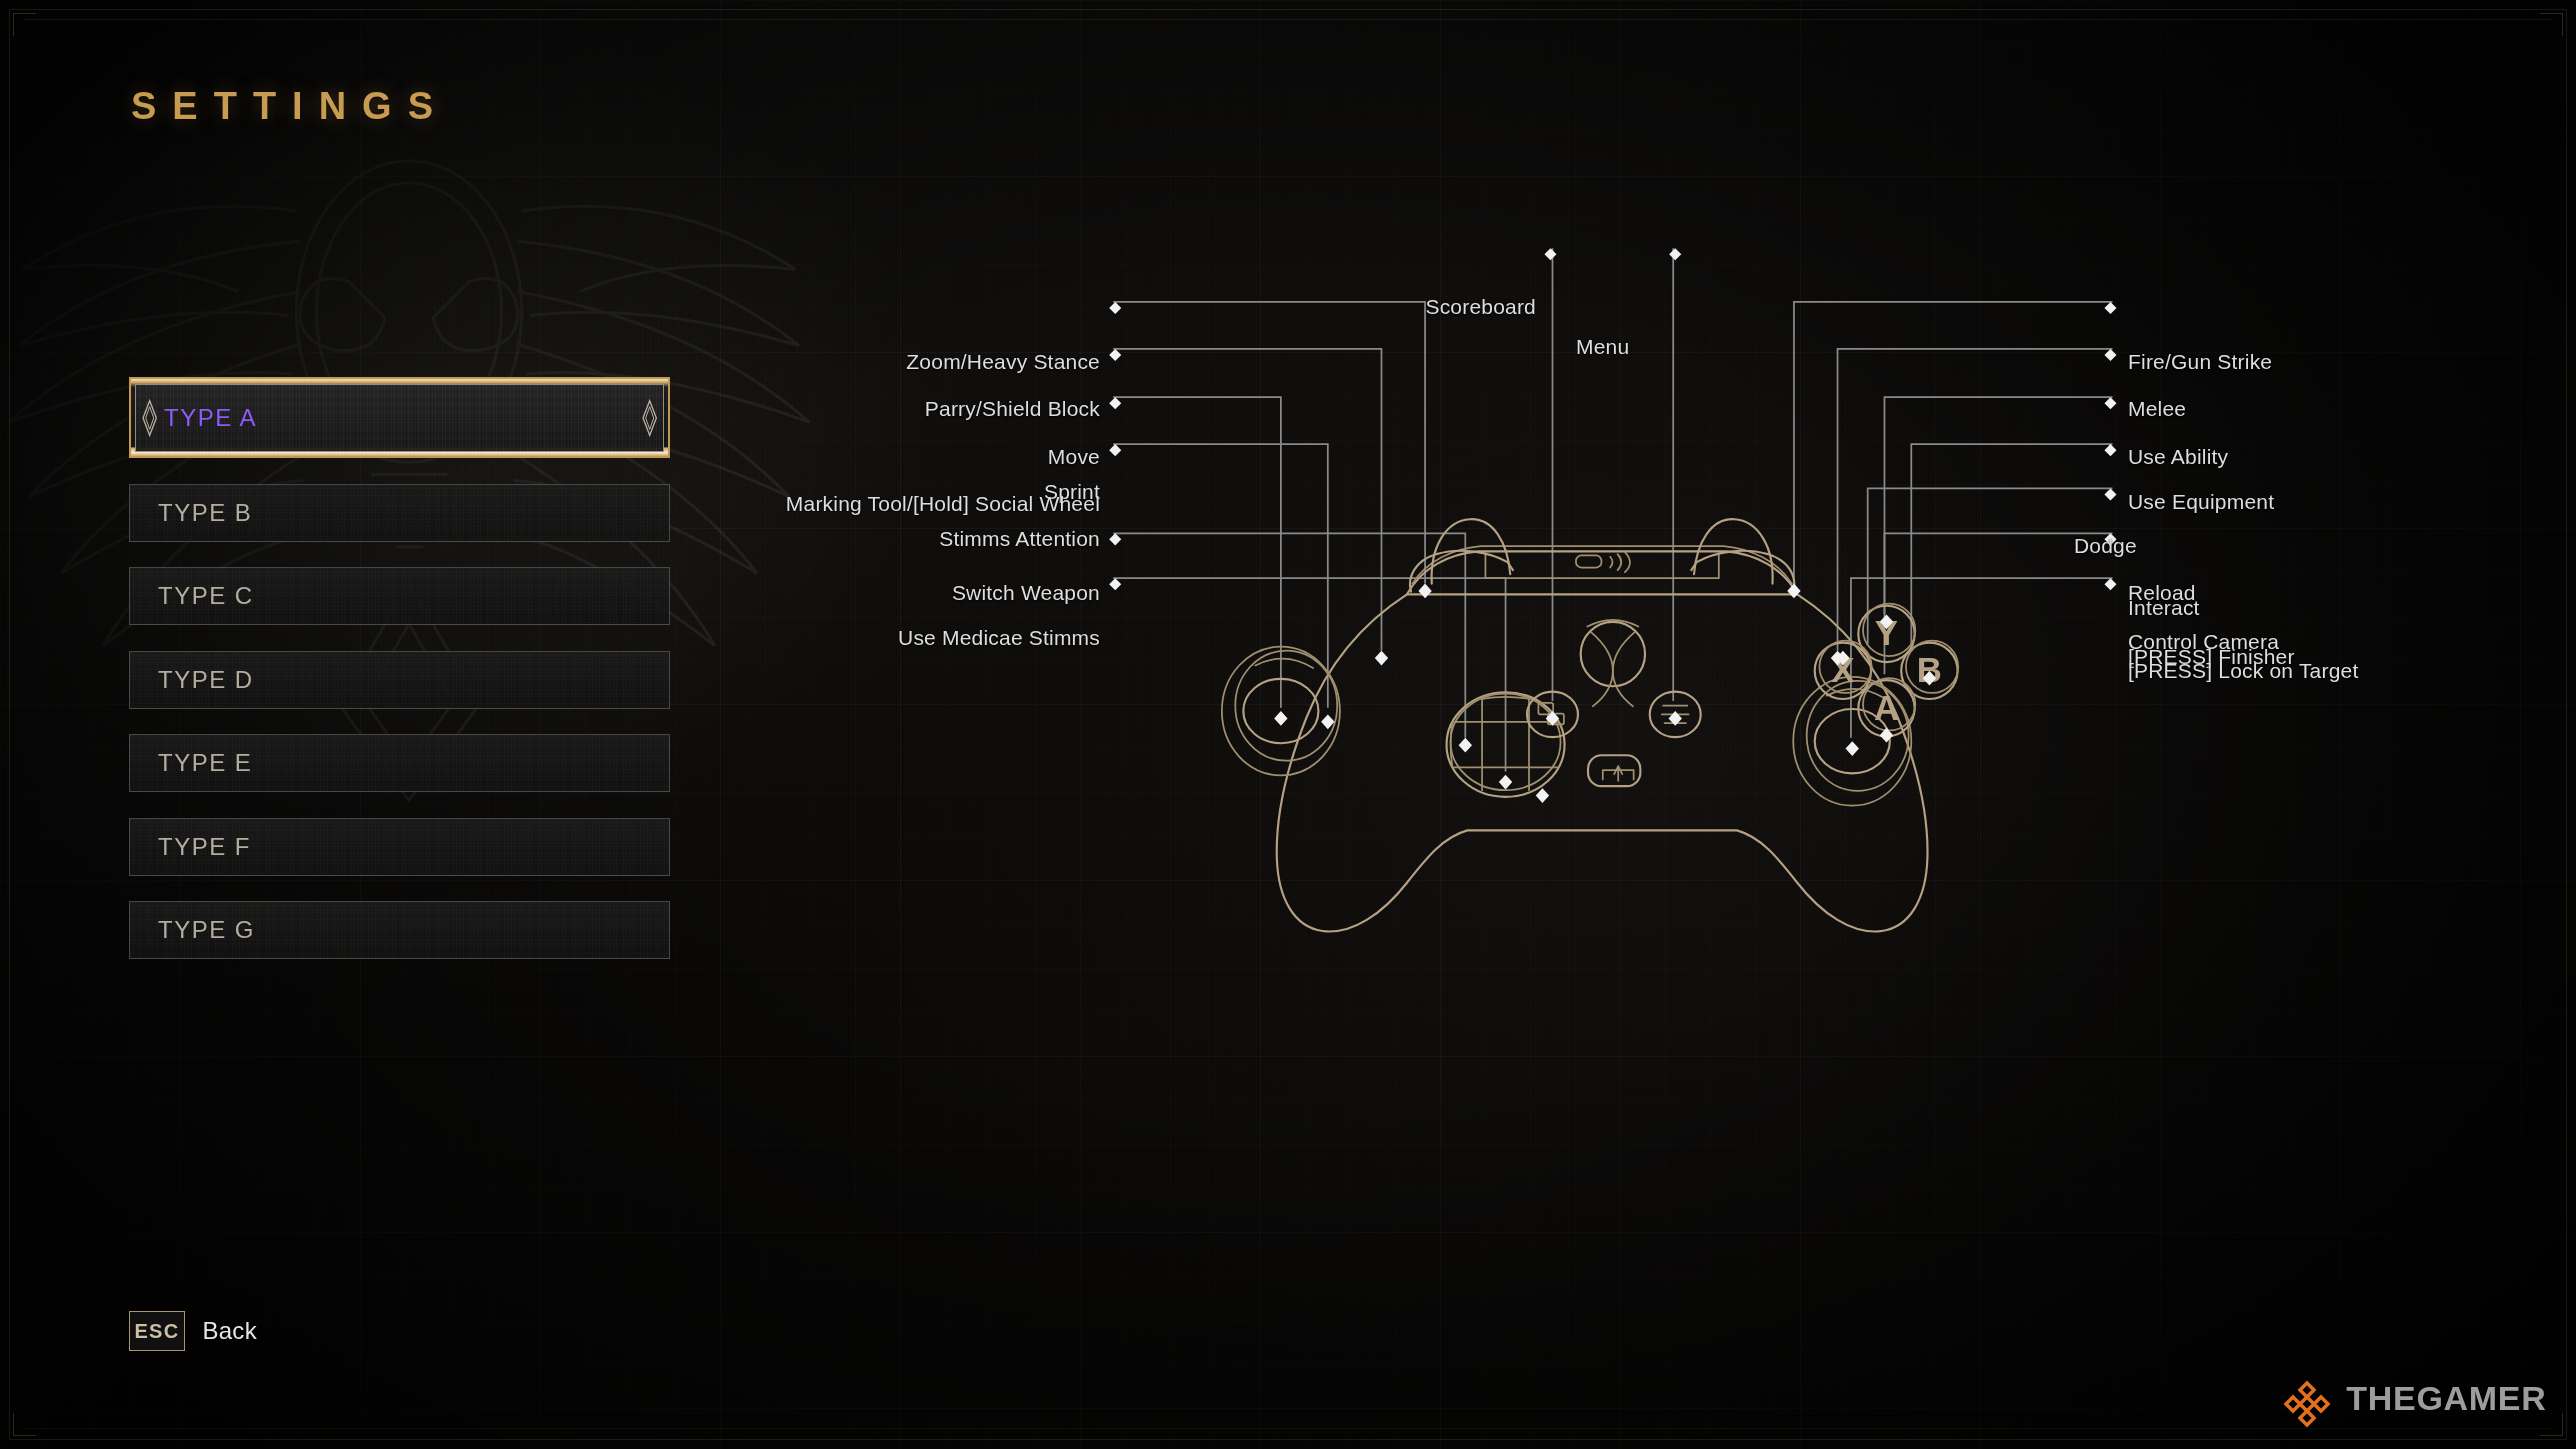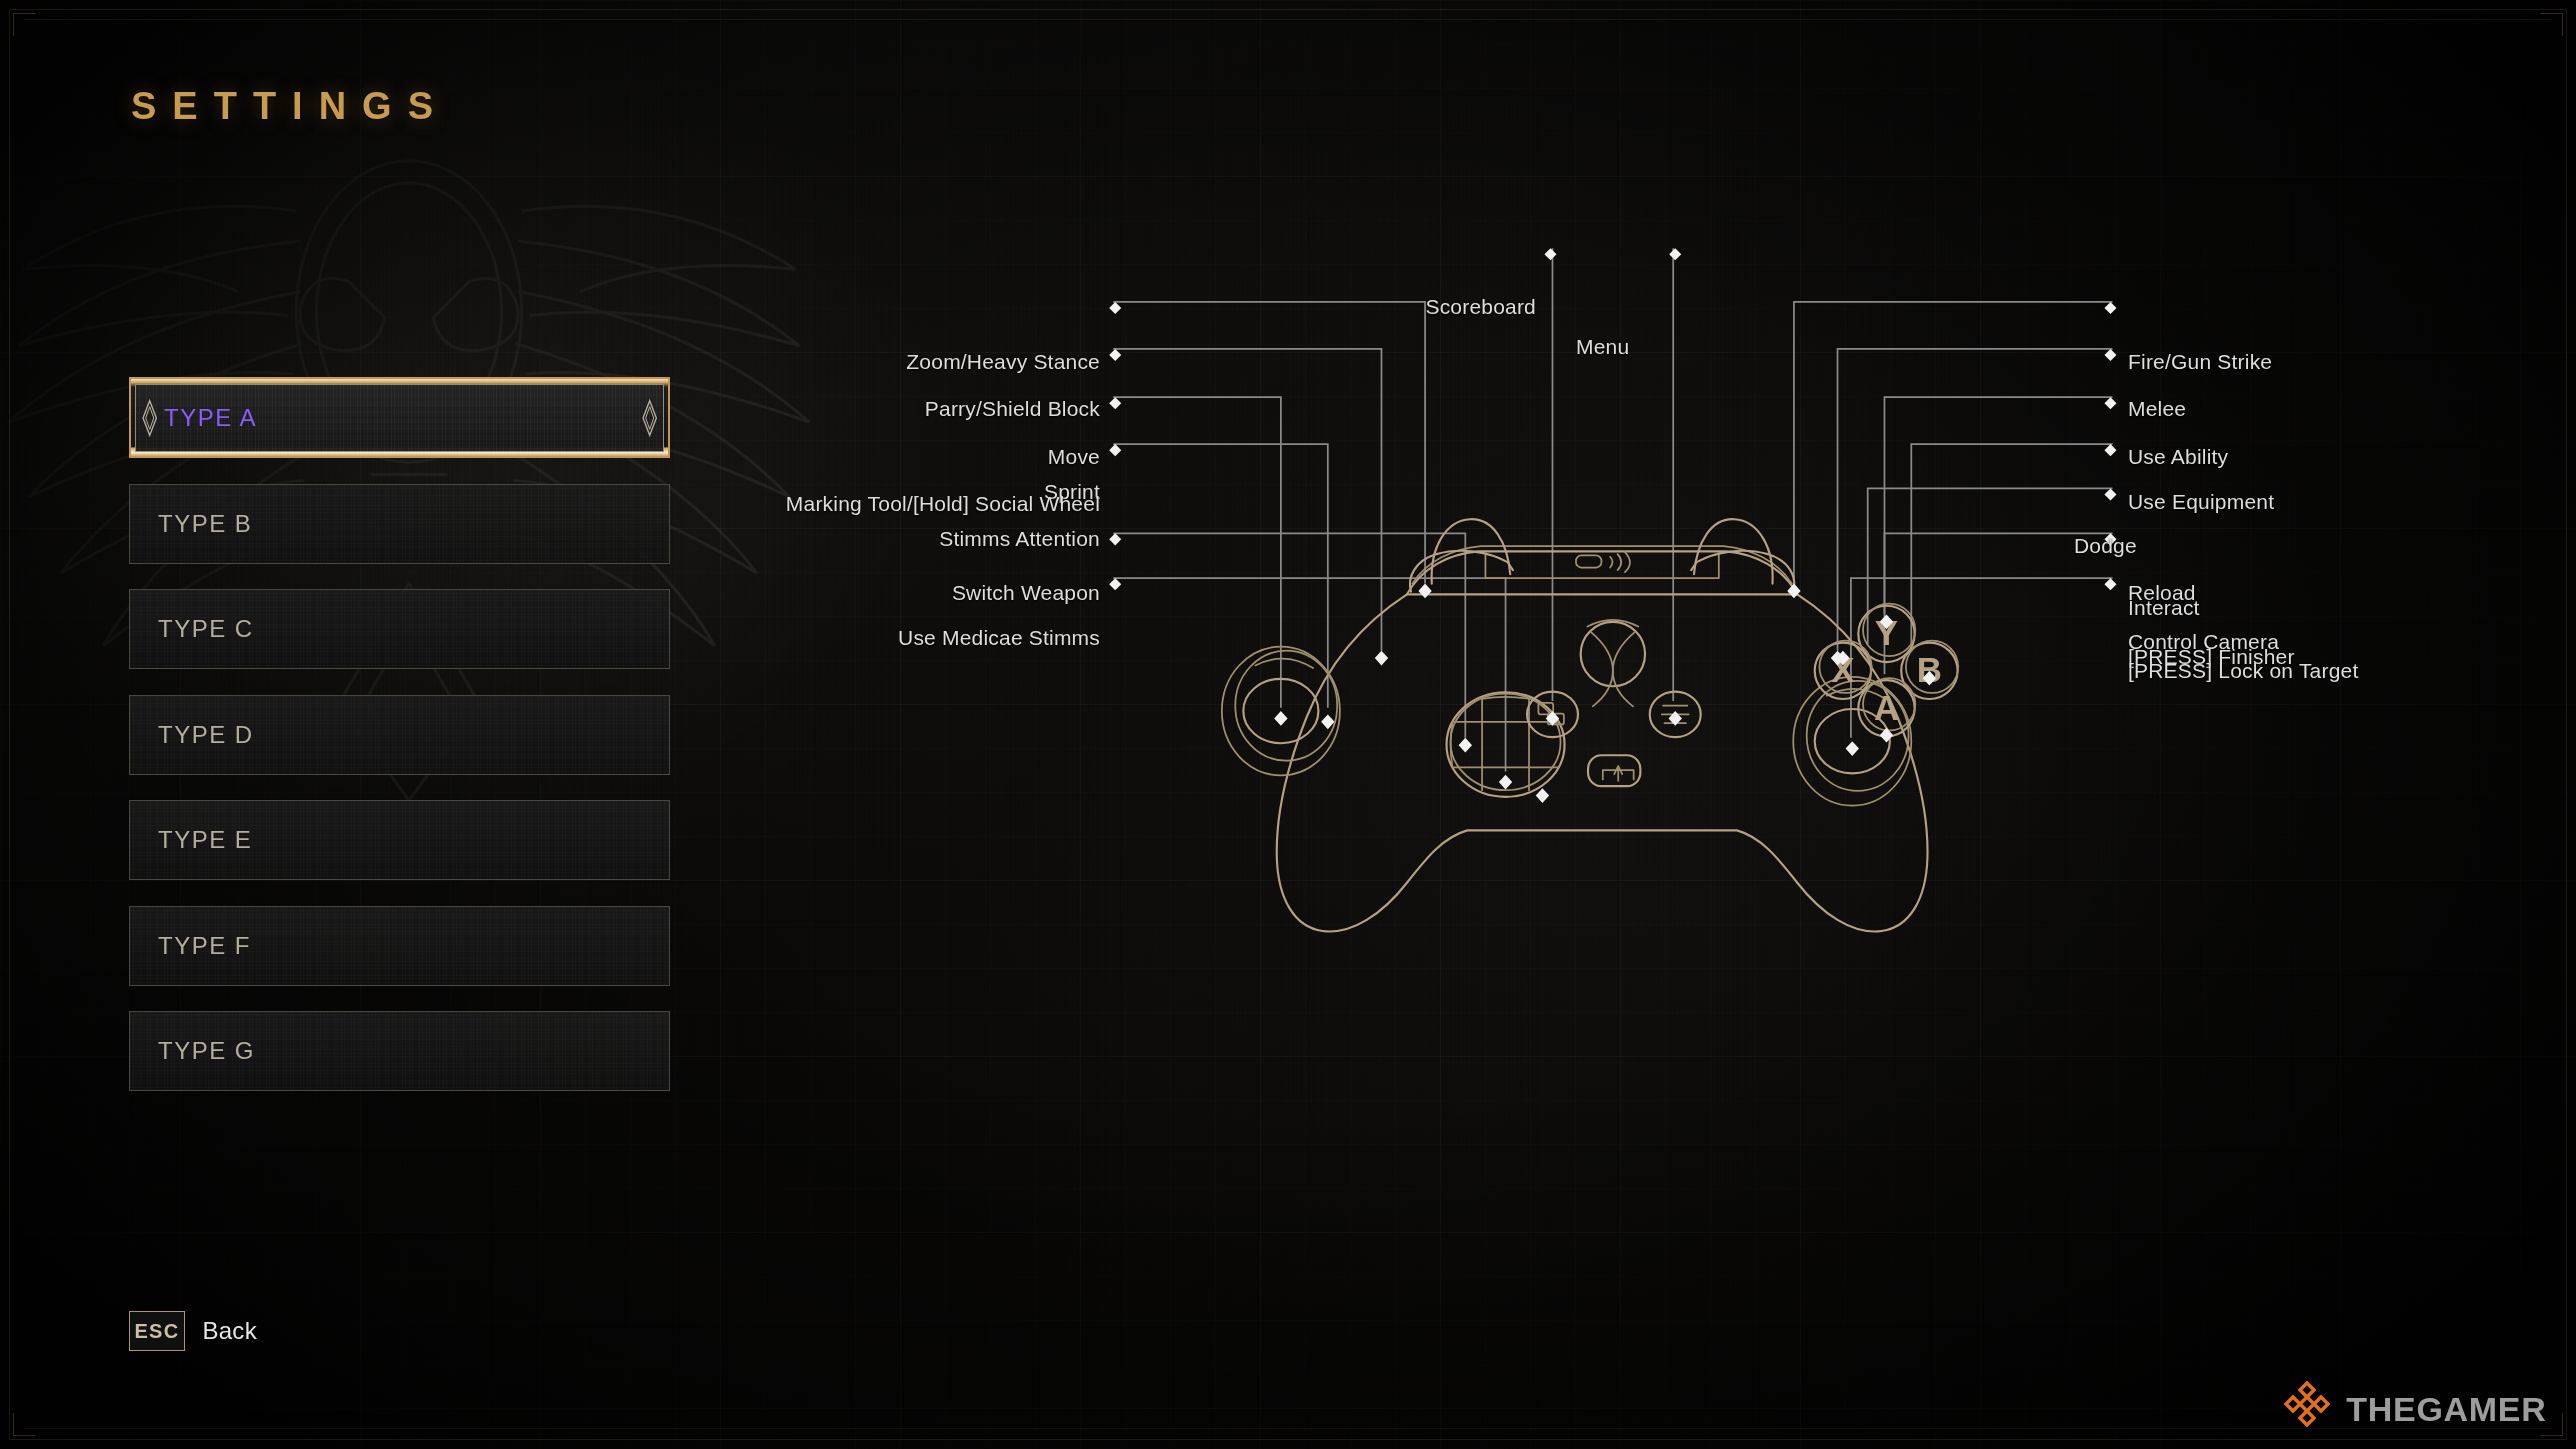--- a/index.html
+++ b/index.html
@@ -60,21 +60,21 @@
   .page-title {
     position:absolute; left:131px; top:85px;
     font-size:38px; font-weight:700; letter-spacing:16px;
     color:#c79b52;
     text-shadow:0 0 19px rgba(180,130,60,.35), 0 1.3px 1.3px rgba(0,0,0,.9);
   }
 
   
   .sidebar { position:absolute; left:129px; top:380px; width:541px; }
   .side-item {
-    position:relative; height:80px; margin-bottom:25.5px;
+    position:relative; height:58px; margin-bottom:25.5px;
     background:linear-gradient(180deg,rgba(26,26,26,.92) 0%,rgba(17,17,17,.92) 100%);
     border:0.7px solid rgba(150,142,126,0.42);
     display:flex; align-items:center;
   }
   .side-item::after {
     content:""; position:absolute; inset:0; pointer-events:none;
     background-image:
       repeating-linear-gradient(to right, rgba(255,255,255,0.018) 0 0.7px, transparent 0.7px 3.4px),
       repeating-linear-gradient(to bottom, rgba(255,255,255,0.015) 0 0.7px, transparent 0.7px 3.4px);
   }
@@ -131,21 +131,21 @@
   .footer { position:absolute; left:129px; top:1311px; display:flex; align-items:center; gap:17.4px; }
   .key-cap {
     min-width:56px; height:40px; padding:0 4px;
     border:1.3px solid #ab9470; background:#101010;
     display:flex; align-items:center; justify-content:center;
     color:#cdbfa4; font-size:20px; font-weight:700; letter-spacing:1.3px;
   }
   .footer-label { color:#e6e6e6; font-size:24px; letter-spacing:0.3px; }
 
   
-  .watermark { position:absolute; right:29.5px; bottom:20px; display:flex; align-items:flex-end; gap:14.8px; }
+  .watermark { position:absolute; right:29.5px; bottom:20px; display:flex; align-items:flex-start; gap:14.8px; }
   .wm-text { color:#9d9d9d; font-size:34px; font-weight:700; letter-spacing:0.7px; }
 </style>
 </head>
 <body>
 
 <div class="bg-layer bg-grid"></div>
 <div class="bg-layer bg-grid-fine"></div>
 <div class="bg-layer bg-noise"></div>
 
 <svg class="aquila" viewBox="0 0 1000 1000">

